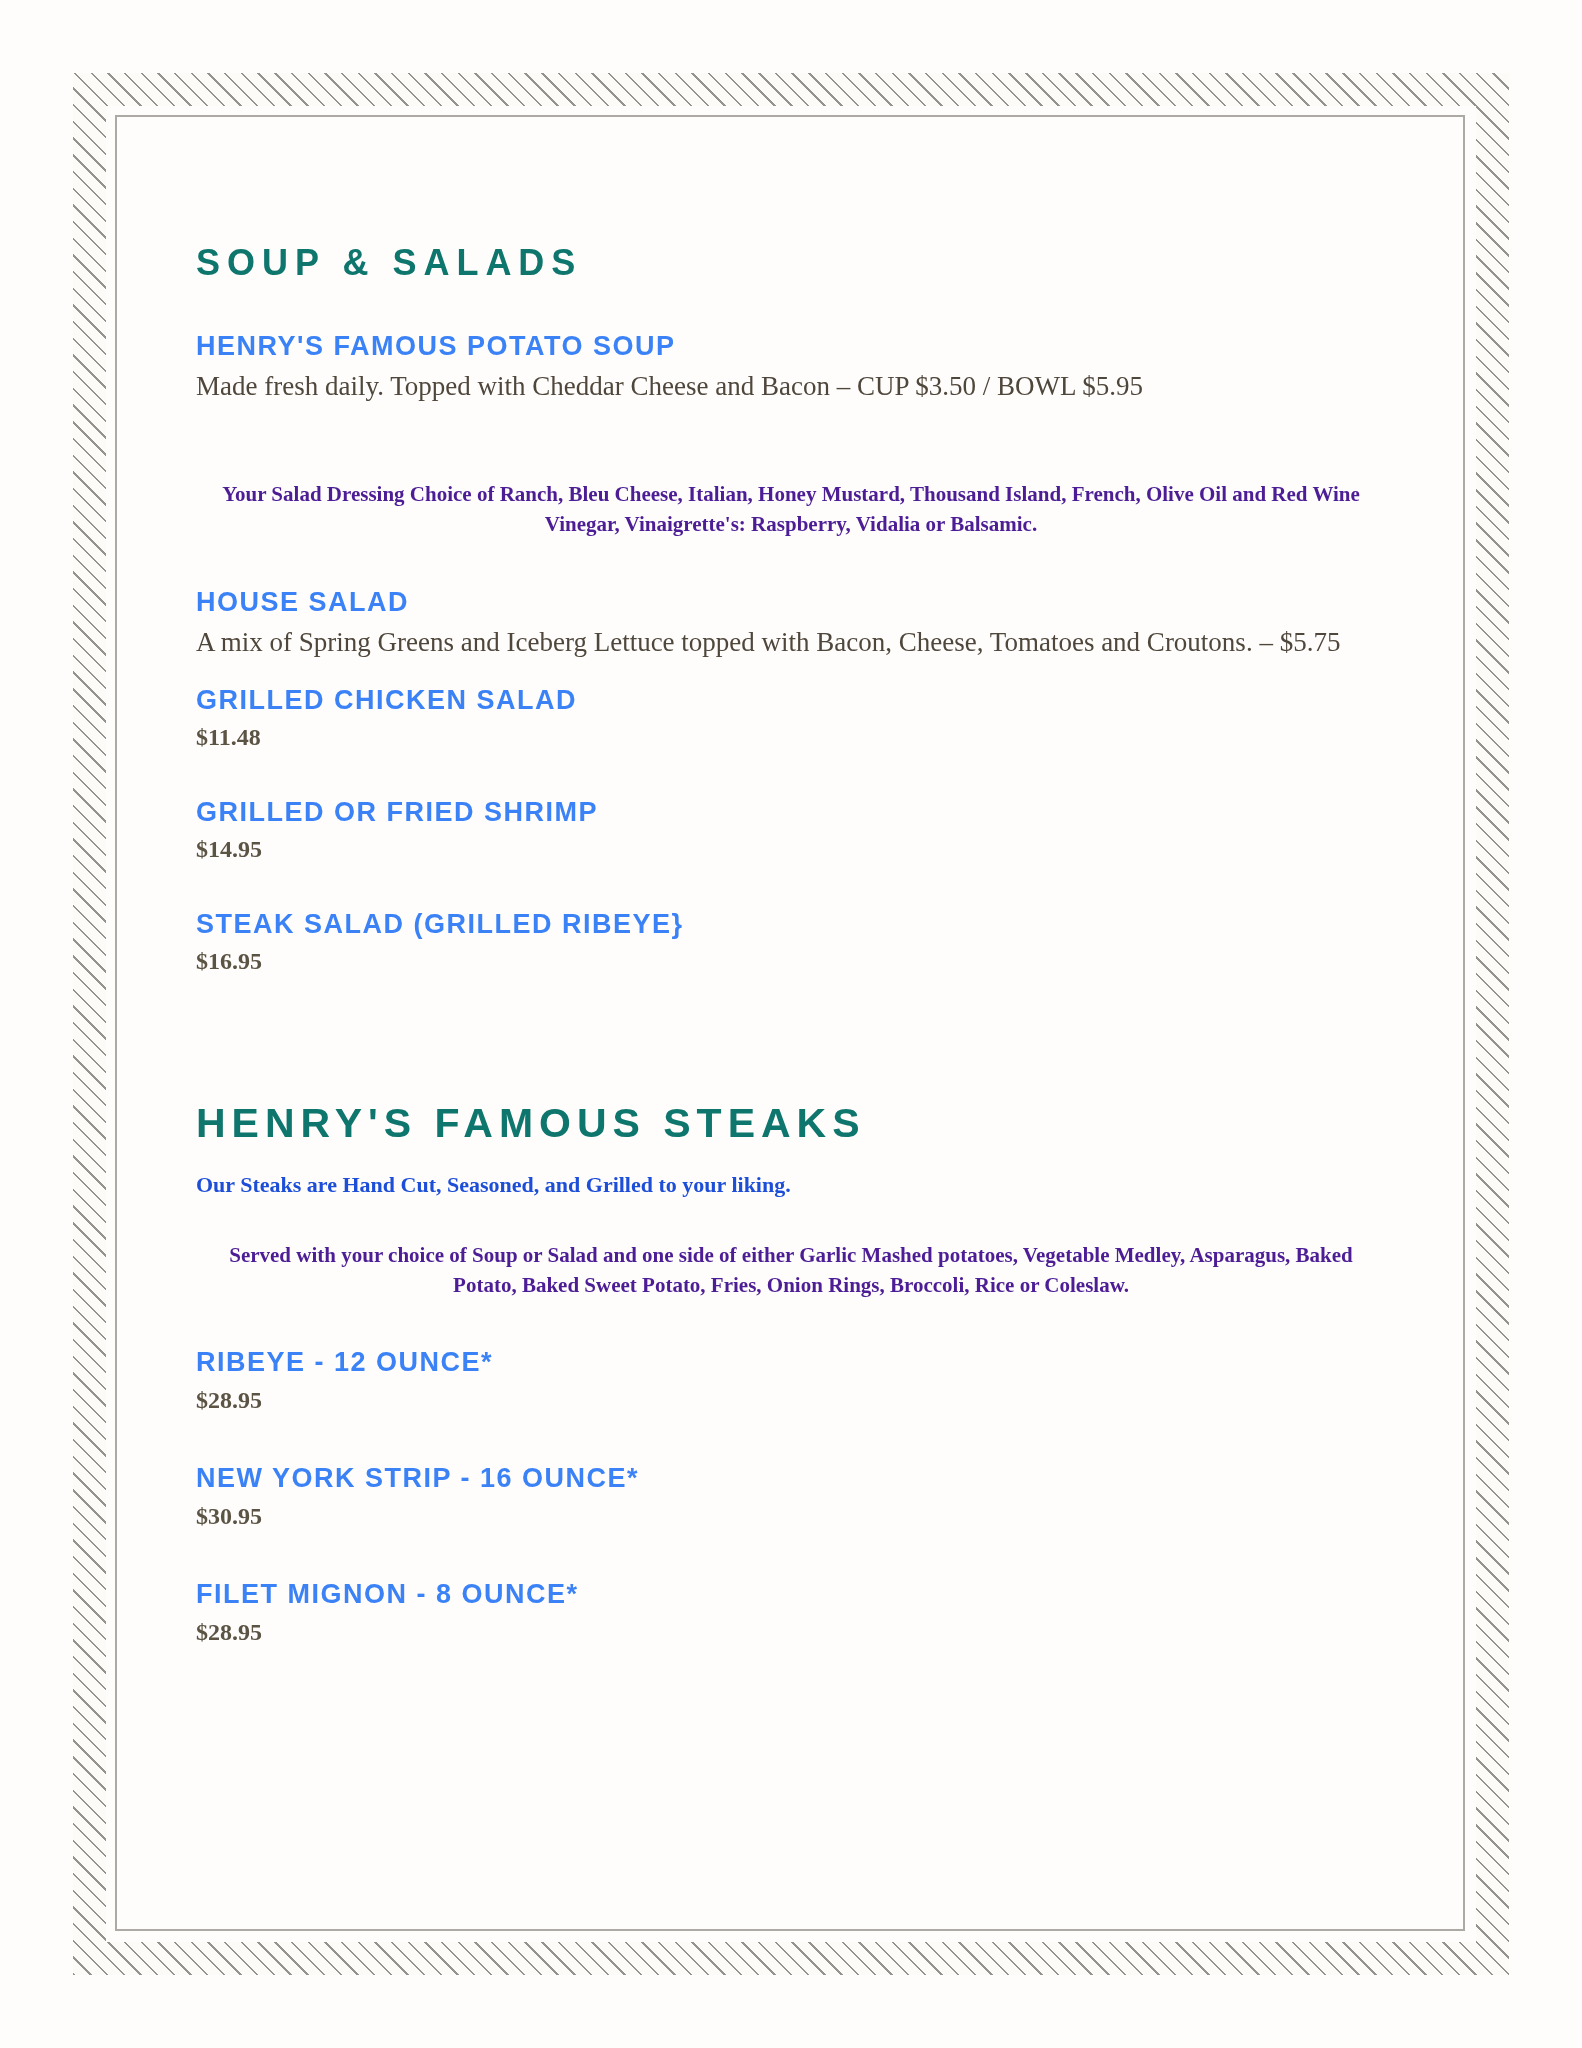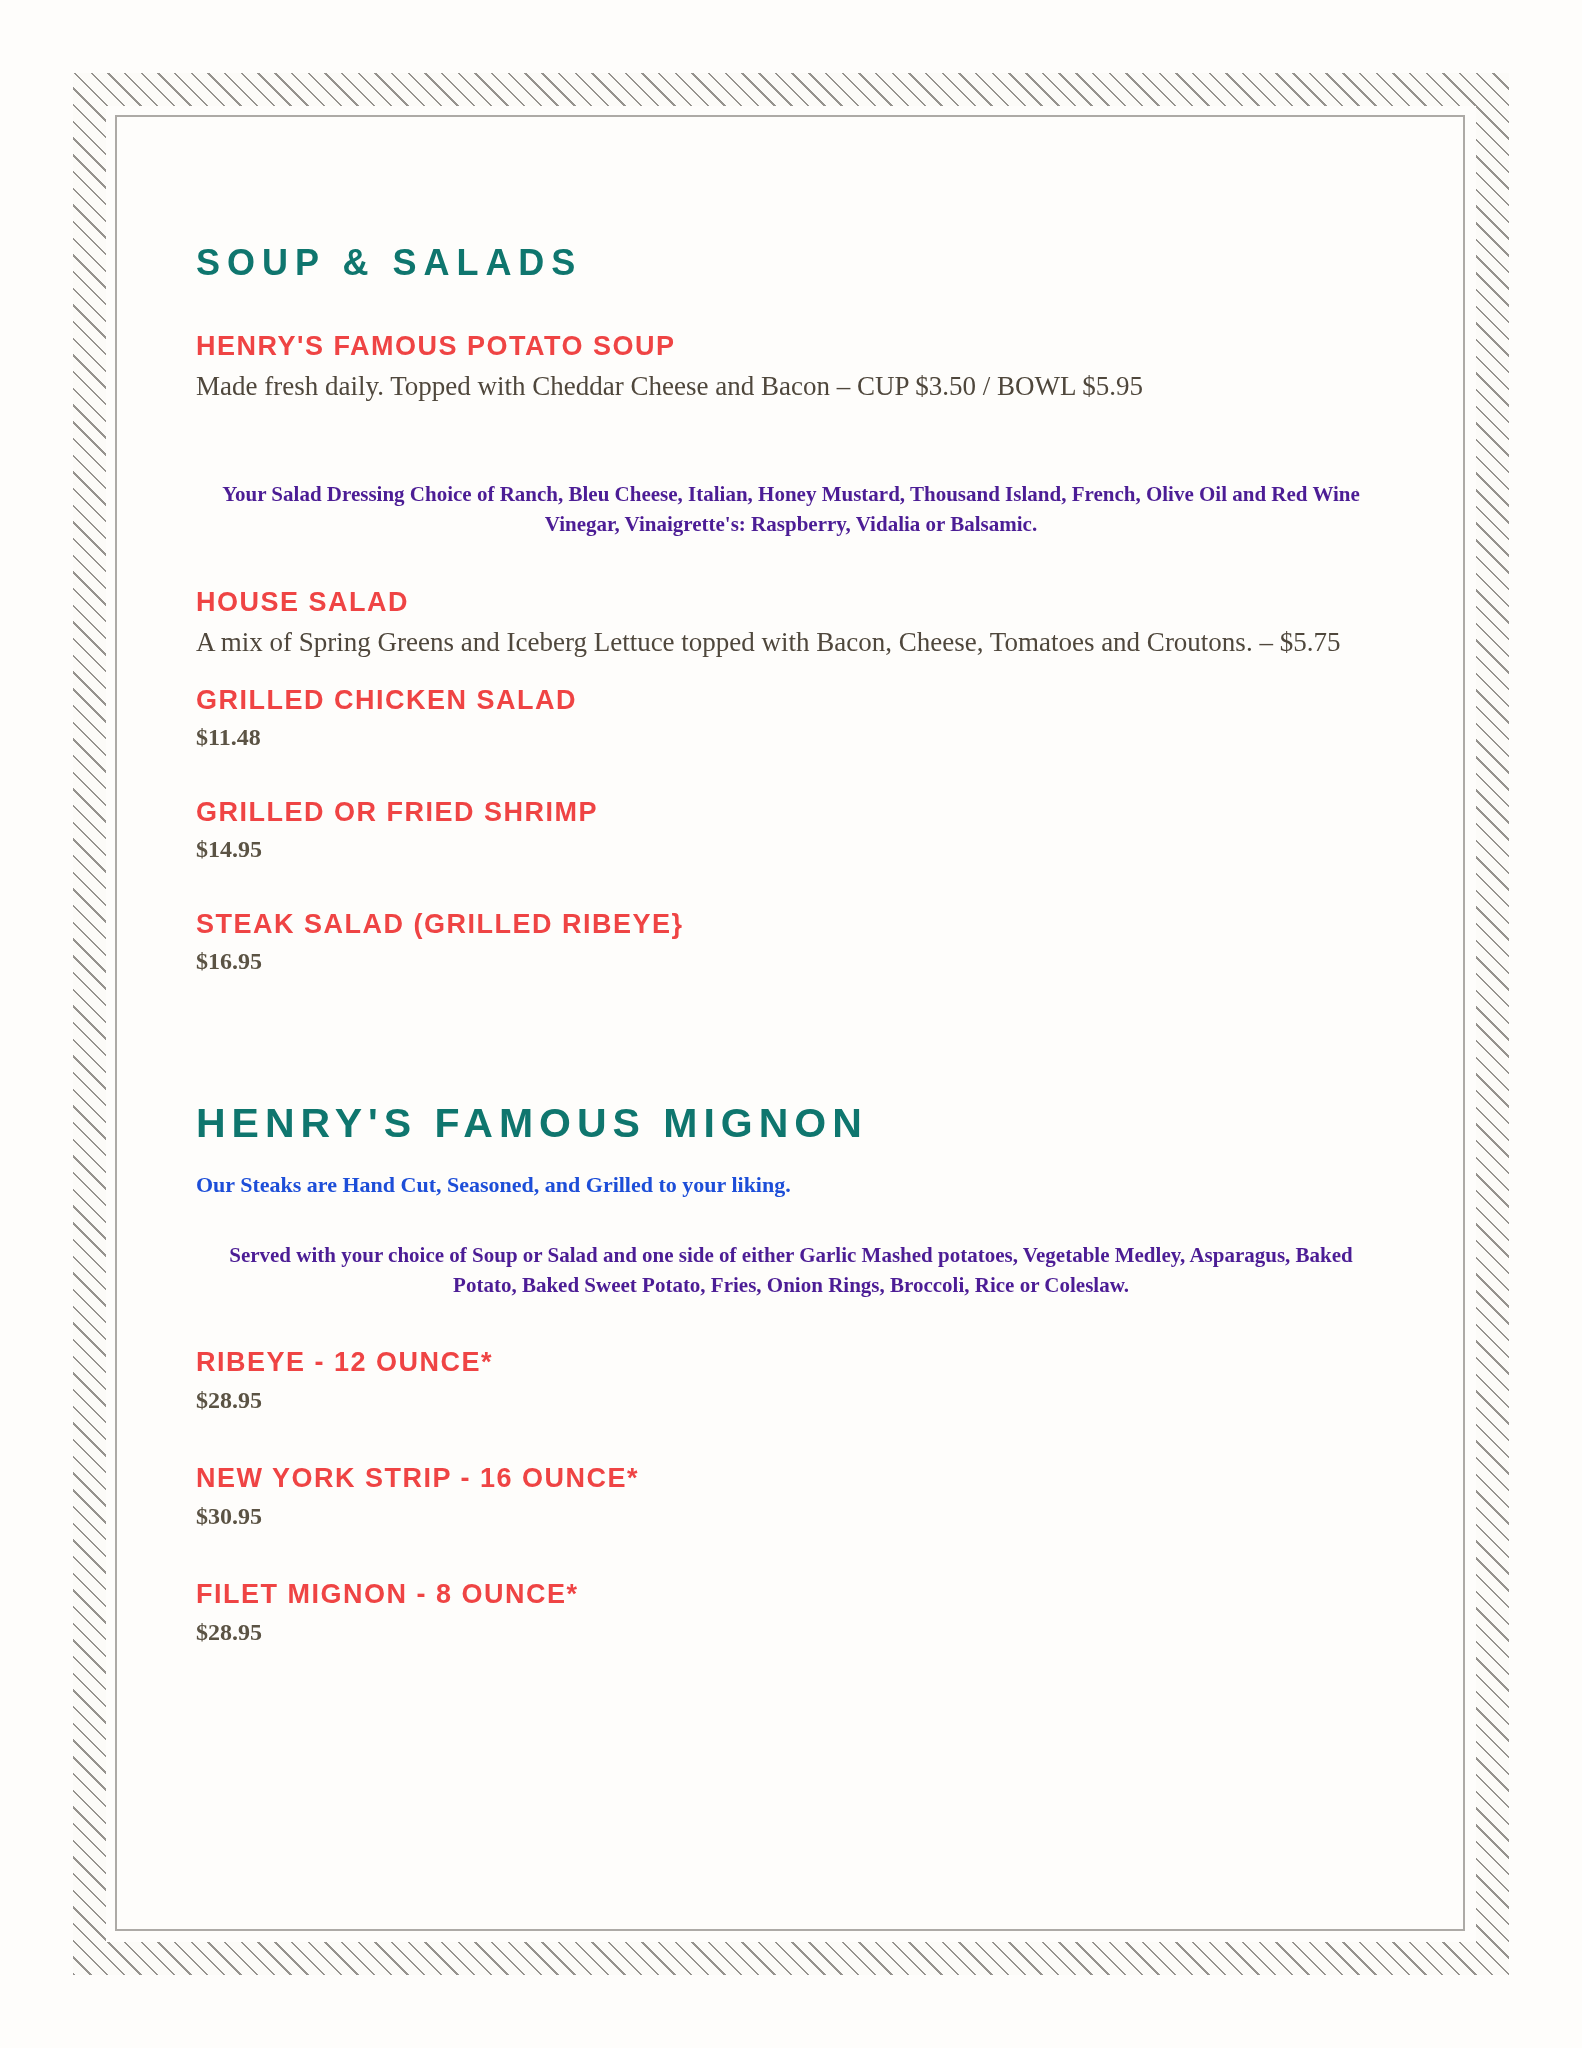--- a/index.html
+++ b/index.html
@@ -28,21 +28,21 @@
 
   .sec-title{
     margin:0;color:#0f766e;font-weight:700;
     font-family:"Liberation Sans",sans-serif;
   }
   .t1{margin-top:242px;font-size:36px;line-height:1.15;letter-spacing:7px;}
   .t2{margin-top:122px;font-size:41px;line-height:1.15;letter-spacing:6px;}
 
   .menu-item{margin:0;}
   .item-name{
-    margin:0;color:#ef4444;font-weight:700;font-size:27px;line-height:1.25;
+    margin:0;color:#3b82f6;font-weight:700;font-size:27px;line-height:1.25;
     letter-spacing:1.5px;font-family:"Liberation Sans",sans-serif;
   }
   .item-desc{
     margin:5px 0 0 0;color:#4f473c;font-size:27px;line-height:1.3;
     font-family:"Liberation Serif",serif;max-width:1190px;
   }
   .item-price{
     margin:5px 0 0 0;color:#5b5344;font-size:24px;line-height:1.3;
     font-weight:700;font-family:"Liberation Serif",serif;
   }
@@ -105,21 +105,21 @@
         <p class="item-price">$14.95</p>
       </div>
 
       <div class="menu-item mi-steaksalad">
         <h2 class="item-name">STEAK SALAD (GRILLED RIBEYE}</h2>
         <p class="item-price">$16.95</p>
       </div>
     </section>
 
     <section>
-      <h1 class="sec-title t2">HENRY'S FAMOUS MIGNON</h1>
+      <h1 class="sec-title t2">HENRY'S FAMOUS STEAKS</h1>
 
       <p class="intro">Our Steaks are Hand Cut, Seasoned, and Grilled to your liking.</p>
 
       <p class="center-note sides">Served with your choice of Soup or Salad and one side of either Garlic Mashed potatoes, Vegetable Medley, Asparagus, Baked Potato, Baked Sweet Potato, Fries, Onion Rings, Broccoli, Rice or Coleslaw.</p>
 
       <div class="menu-item mi-ribeye">
         <h2 class="item-name">RIBEYE - 12 OUNCE*</h2>
         <p class="item-price">$28.95</p>
       </div>
 

